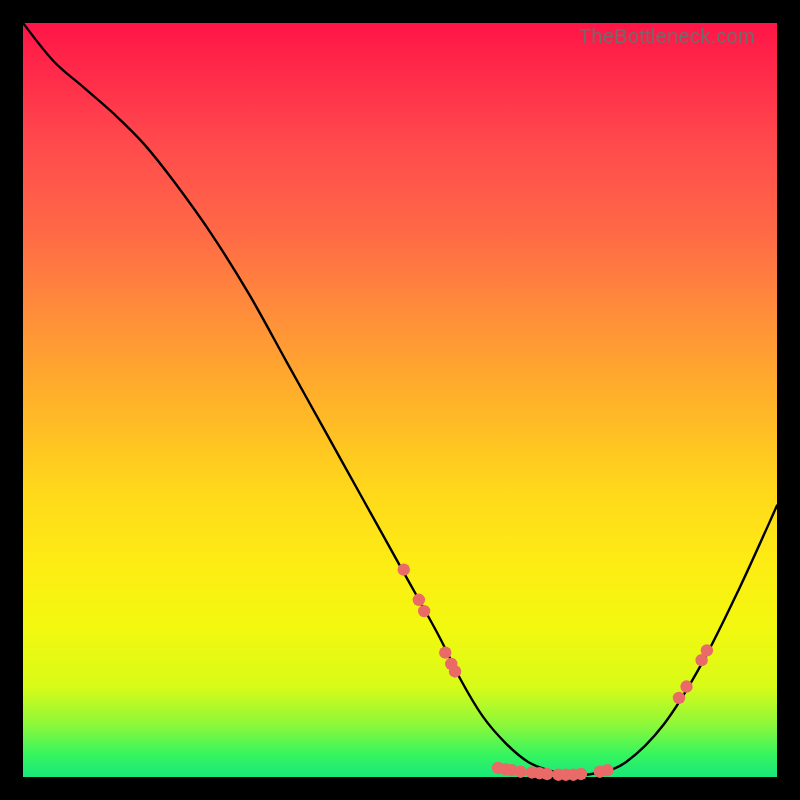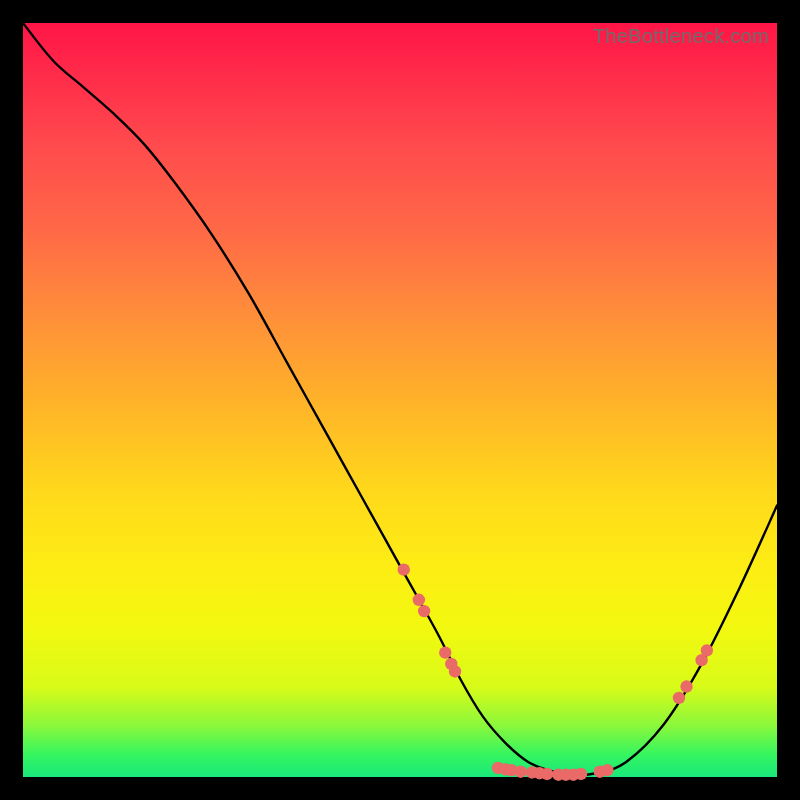--- a/index.html
+++ b/index.html
@@ -37,21 +37,21 @@
       #f3f80f 80%,
       #d8fb18 88%,
       #8ef83a 93%,
       #36f55f 97%,
       #18e77a 100%
     );
   }
   .watermark {
     position: absolute;
     top: 2px;
-    right: 8px;
+    right: 22px;
     color: #6d6d6d;
     font-size: 20px;
     font-weight: 500;
     letter-spacing: 0.3px;
     user-select: none;
   }
   svg.curve {
     position: absolute;
     inset: 0;
     width: 100%;

